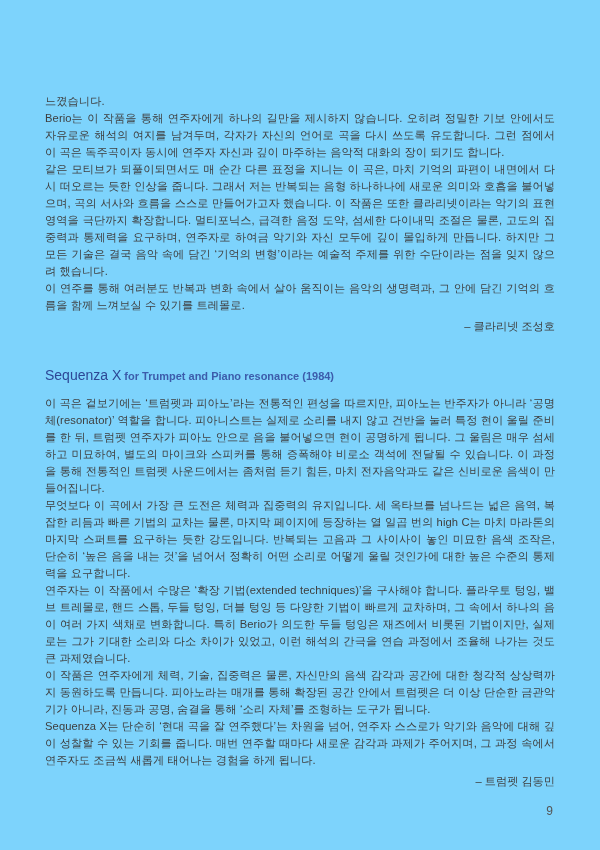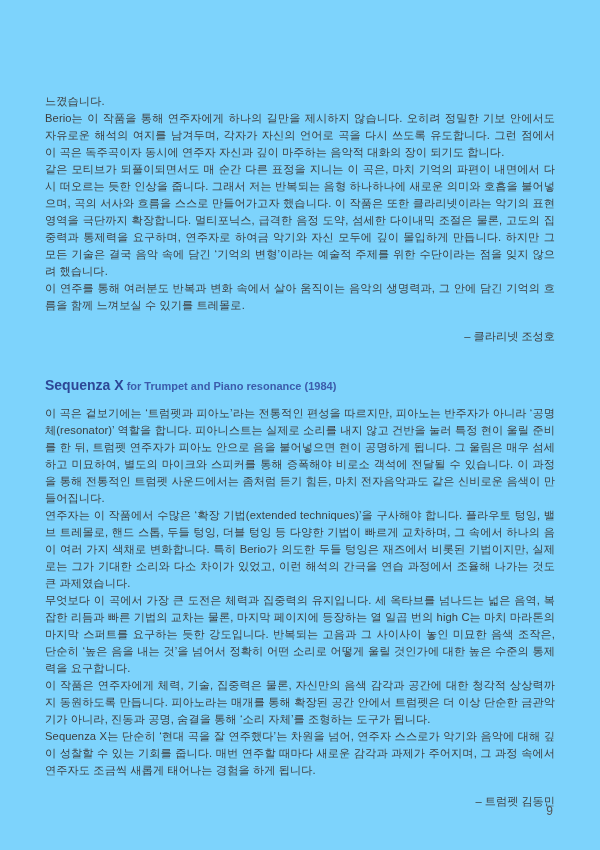--- a/index.html
+++ b/index.html
@@ -28,31 +28,31 @@
     color: #3e3e3e;
     text-align: justify;
     word-break: break-all;
     letter-spacing: 0.1px;
   }
   .signature {
     font-size: 11.2px;
     line-height: 17px;
     color: #3e3e3e;
     text-align: right;
-    margin-top: 14px;
+    margin-top: 4px;
   }
   .piece-heading {
     margin-top: 27px;
     margin-bottom: 9px;
     line-height: 19px;
     white-space: nowrap;
   }
   .piece-heading .title-main {
     font-size: 14px;
-    font-weight: bold;
+    font-weight: normal;
     color: #2d4796;
   }
   .piece-heading .title-sub {
     font-size: 11px;
     color: #3c5cab;
   }
   .piece-heading .title-year {
     font-size: 11px;
     color: #3c5cab;
   }
@@ -77,22 +77,22 @@
       <p>이 연주를 통해 여러분도 반복과 변화 속에서 살아 움직이는 음악의 생명력과, 그 안에 담긴 기억의 흐름을 함께 느껴보실 수 있기를 트레몰로.</p>
       <div class="signature">– 클라리넷 조성호</div>
     </section>
 
     <h2 class="piece-heading">
       <span class="title-main">Sequenza X</span><span class="title-sub"> for Trumpet and Piano resonance </span><span class="title-year">(1984)</span>
     </h2>
 
     <section class="body-text">
       <p>이 곡은 겉보기에는 ‘트럼펫과 피아노’라는 전통적인 편성을 따르지만, 피아노는 반주자가 아니라 ‘공명체(resonator)’ 역할을 합니다. 피아니스트는 실제로 소리를 내지 않고 건반을 눌러 특정 현이 울릴 준비를 한 뒤, 트럼펫 연주자가 피아노 안으로 음을 불어넣으면 현이 공명하게 됩니다. 그 울림은 매우 섬세하고 미묘하여, 별도의 마이크와 스피커를 통해 증폭해야 비로소 객석에 전달될 수 있습니다. 이 과정을 통해 전통적인 트럼펫 사운드에서는 좀처럼 듣기 힘든, 마치 전자음악과도 같은 신비로운 음색이 만들어집니다.</p>
+      <p>무엇보다 이 곡에서 가장 큰 도전은 체력과 집중력의 유지입니다. 세 옥타브를 넘나드는 넓은 음역, 복잡한 리듬과 빠른 기법의 교차는 물론, 마지막 페이지에 등장하는 열 일곱 번의 high C는 마치 마라톤의 마지막 스퍼트를 요구하는 듯한 강도입니다. 반복되는 고음과 그 사이사이 놓인 미묘한 음색 조작은, 단순히 ‘높은 음을 내는 것’을 넘어서 정확히 어떤 소리로 어떻게 울릴 것인가에 대한 높은 수준의 통제력을 요구합니다.</p>
       <p>연주자는 이 작품에서 수많은 ‘확장 기법(extended techniques)’을 구사해야 합니다. 플라우토 텅잉, 밸브 트레몰로, 핸드 스톱, 두들 텅잉, 더블 텅잉 등 다양한 기법이 빠르게 교차하며, 그 속에서 하나의 음이 여러 가지 색채로 변화합니다. 특히 Berio가 의도한 두들 텅잉은 재즈에서 비롯된 기법이지만, 실제로는 그가 기대한 소리와 다소 차이가 있었고, 이런 해석의 간극을 연습 과정에서 조율해 나가는 것도 큰 과제였습니다.</p>
-      <p>무엇보다 이 곡에서 가장 큰 도전은 체력과 집중력의 유지입니다. 세 옥타브를 넘나드는 넓은 음역, 복잡한 리듬과 빠른 기법의 교차는 물론, 마지막 페이지에 등장하는 열 일곱 번의 high C는 마치 마라톤의 마지막 스퍼트를 요구하는 듯한 강도입니다. 반복되는 고음과 그 사이사이 놓인 미묘한 음색 조작은, 단순히 ‘높은 음을 내는 것’을 넘어서 정확히 어떤 소리로 어떻게 울릴 것인가에 대한 높은 수준의 통제력을 요구합니다.</p>
       <p>이 작품은 연주자에게 체력, 기술, 집중력은 물론, 자신만의 음색 감각과 공간에 대한 청각적 상상력까지 동원하도록 만듭니다. 피아노라는 매개를 통해 확장된 공간 안에서 트럼펫은 더 이상 단순한 금관악기가 아니라, 진동과 공명, 숨결을 통해 ‘소리 자체’를 조형하는 도구가 됩니다.</p>
       <p>Sequenza X는 단순히 ‘현대 곡을 잘 연주했다’는 차원을 넘어, 연주자 스스로가 악기와 음악에 대해 깊이 성찰할 수 있는 기회를 줍니다. 매번 연주할 때마다 새로운 감각과 과제가 주어지며, 그 과정 속에서 연주자도 조금씩 새롭게 태어나는 경험을 하게 됩니다.</p>
       <div class="signature">– 트럼펫 김동민</div>
     </section>
 
   </div>
 
   <div class="page-number">9</div>
 </div>
 

